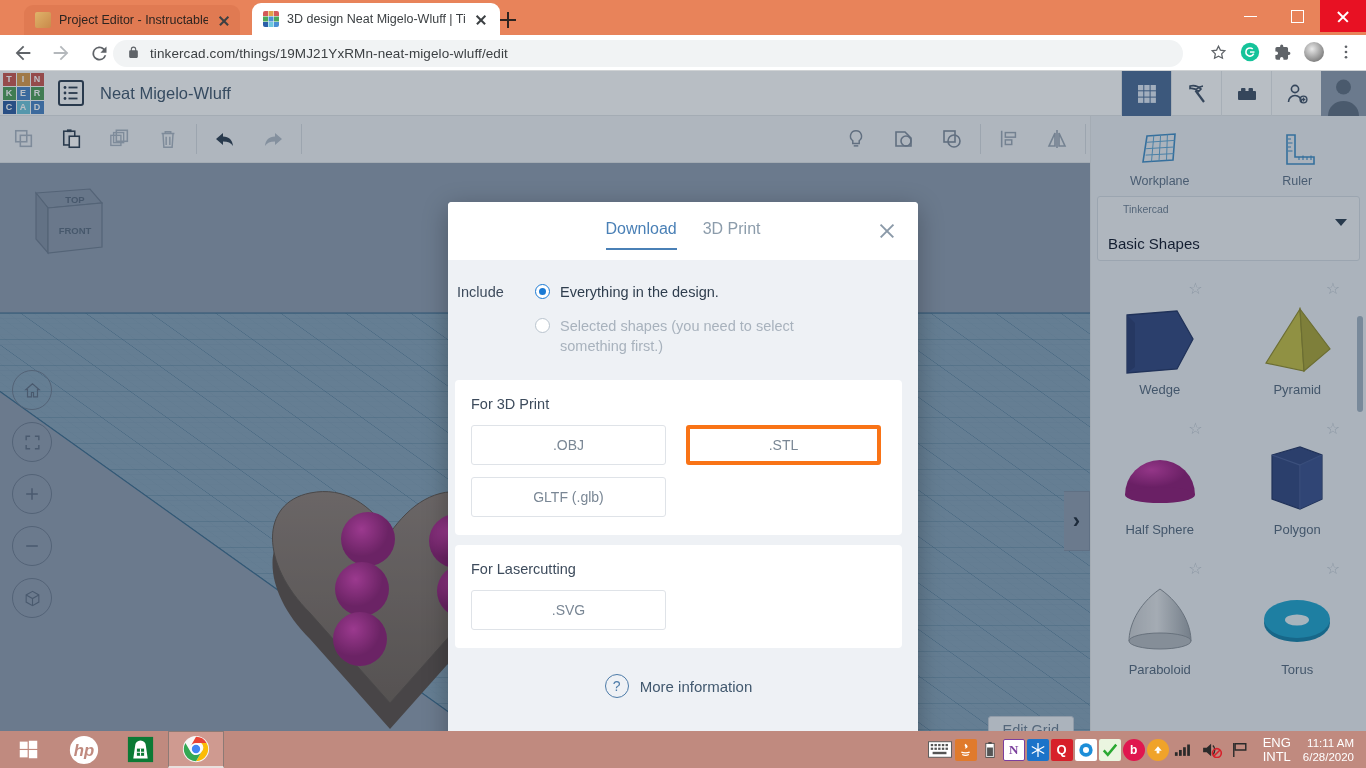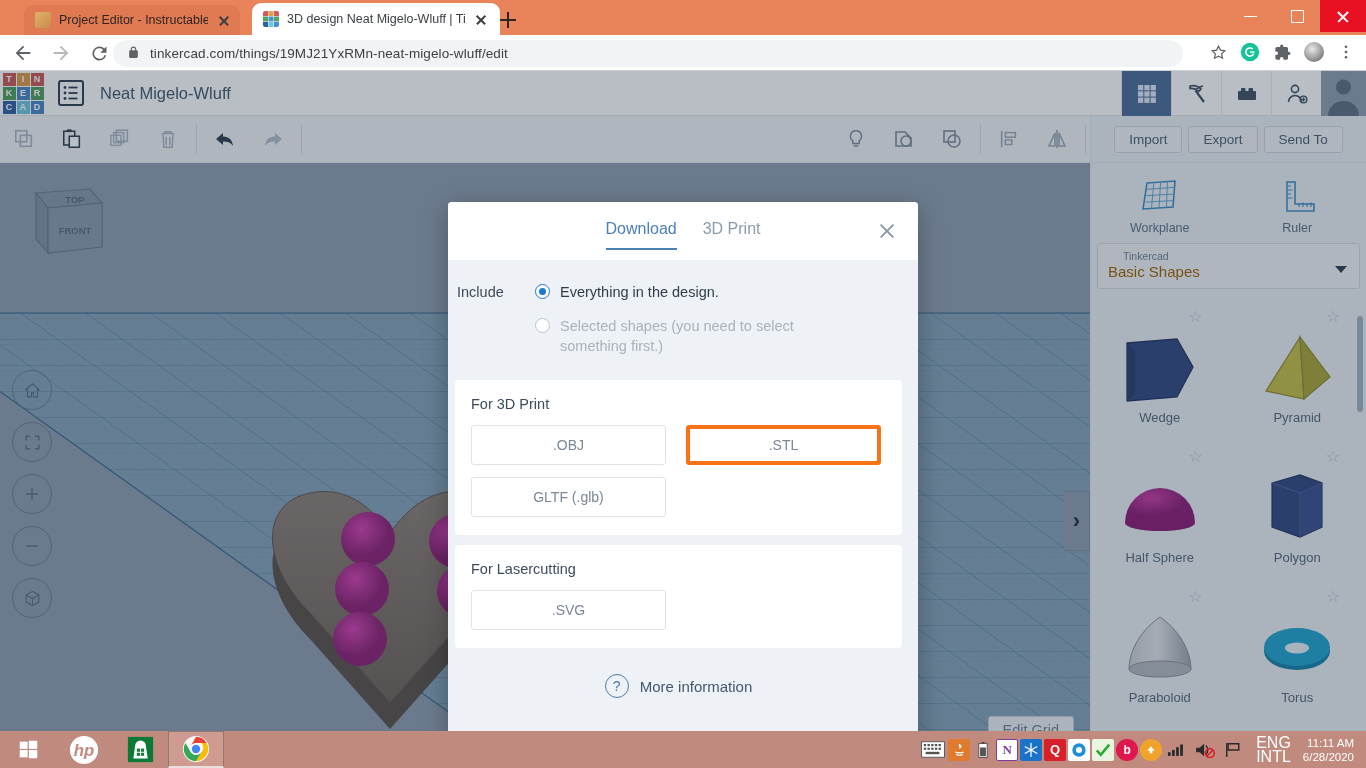--- a/index.html
+++ b/index.html
@@ -116,21 +116,21 @@
     font-size:13.5px; color:#4b6075; padding:5px 14px; border:1px solid #cbd3db; border-radius:3px; background:#eef1f4;
   }
   .rp-tools { display:flex; height:72px; }
   .rp-tool { flex:1; display:flex; flex-direction:column; align-items:center; justify-content:flex-end; gap:4px; }
   .rp-tool-lbl { font-size:12.5px; color:#5c7086; }
   .rp-select {
     margin: 8px 6px 0 6px; border:1px solid #d2d9e0; border-radius:3px; background:#eef1f4;
     padding: 6px 10px 8px 10px; position:relative;
   }
   .rp-select-sm { font-size:10.5px; color:#6d7f92;margin-left:15px; }
-  .rp-select-lg { font-size:15px; color:#a16207; margin-top:1px; }
+  .rp-select-lg { font-size:15px; color:#0f172a; margin-top:20px; }
   .caret-dn { position:absolute; right:12px; top:22px; width:0;height:0;border-left:6px solid transparent;border-right:6px solid transparent;border-top:7px solid #2d3f52; }
   .rp-grid { display:grid; grid-template-columns:1fr 1fr; padding-top:10px; }
   .rp-cell { height:140px; position:relative; display:flex; flex-direction:column; align-items:center; justify-content:center; }
   .rp-cell-lbl { font-size:13px; color:#54687d; position:absolute; bottom:14px; }
   .rp-star { position:absolute; right:26px; top:8px; color:#b9c3cd; font-size:16px; }
   .rp-scroll { position:absolute; right:3px; top:200px; width:6px; height:96px; background:#9fb0c0; border-radius:3px; }
 
   .panel-toggle {
     position:absolute; right:276px; top:420px; width:26px; height:60px;
     background:#8d9bae; border:1px solid #7d8da1; border-left:none;
@@ -183,21 +183,21 @@
   .more-info { display:flex; align-items:center; justify-content:center; gap:11px; margin-top:26px; }
   .qmark { width:24px; height:24px; border-radius:50%; border:1.7px solid #4d7ba8; color:#4d7ba8; font-size:14px; display:flex; align-items:center; justify-content:center; }
   .more-txt { font-size:15px; color:#41586e; }
 
   
   .taskbar { position:absolute; left:0; top:731px; width:1366px; height:37px; background:#c08a7f; display:flex; align-items:center; }
   .tb-item { width:56px; height:37px; display:flex; align-items:center; justify-content:center; }
   .tb-item.chrome-active { background:#cf9a90; border:1px solid #8d7a75; border-bottom:2px solid #e8e0de; }
   .tray { position:absolute; right:0; top:0; height:37px; display:flex; align-items:center; gap:2px; padding-right:8px; }
   .tray-ico { width:22px; height:22px; display:flex; align-items:center; justify-content:center; font-size:11px; font-weight:bold; color:#fff; border-radius:2px; }
-  .tray-text { font-size:16px; color:#fff; line-height:14px; text-align:center; margin-left:8px; }
+  .tray-text { font-size:13px; color:#fff; line-height:14px; text-align:center; margin-left:8px; }
   .tray-clock { font-size:11.5px; color:#fff; line-height:14px; text-align:right; margin-left:10px; margin-right:4px; }
 </style>
 </head>
 <body>
 
 <div id="root">
 
   <div class="chrome-tabstrip">
     <div class="tab inactive" style="left:24px;width:216px;">
       <span class="tab-favicon" style="background:linear-gradient(135deg,#e0b36a,#c98a4a);border-radius:2px;"></span>
@@ -524,25 +524,20 @@
     <div class="snap-sel">
       <span>1/8 in</span>
       
     </div>
 
     <div class="panel-toggle">
       <span>›</span>
     </div>
 
     <div class="tc-right">
-      <div class="rp-topbtns">
-        <div class="rp-btn">Import</div>
-        <div class="rp-btn">Export</div>
-        <div class="rp-btn">Send To</div>
-      </div>
       <div class="rp-tools">
         <div class="rp-tool">
           <span>
             <svg viewBox="0 0 40 34" width="40" height="34">
               <path d="M7 4 L35 2 L33 28 L3 30 Z" fill="none" stroke="#3f8cc4" stroke-width="1.6"></path>
               <path d="M13.8 3.6L11.5 29.4M20.6 3.1L19 28.8M27.4 2.6L26.5 28.2" stroke="#5fa6d4" stroke-width="1"></path>
               <path d="M6.6 10.3L34.5 8.4M6.1 16.7L34.1 15M5.6 23.1L33.6 21.6" stroke="#5fa6d4" stroke-width="1"></path>
             </svg>
           </span>
           <span class="rp-tool-lbl">Workplane</span>

